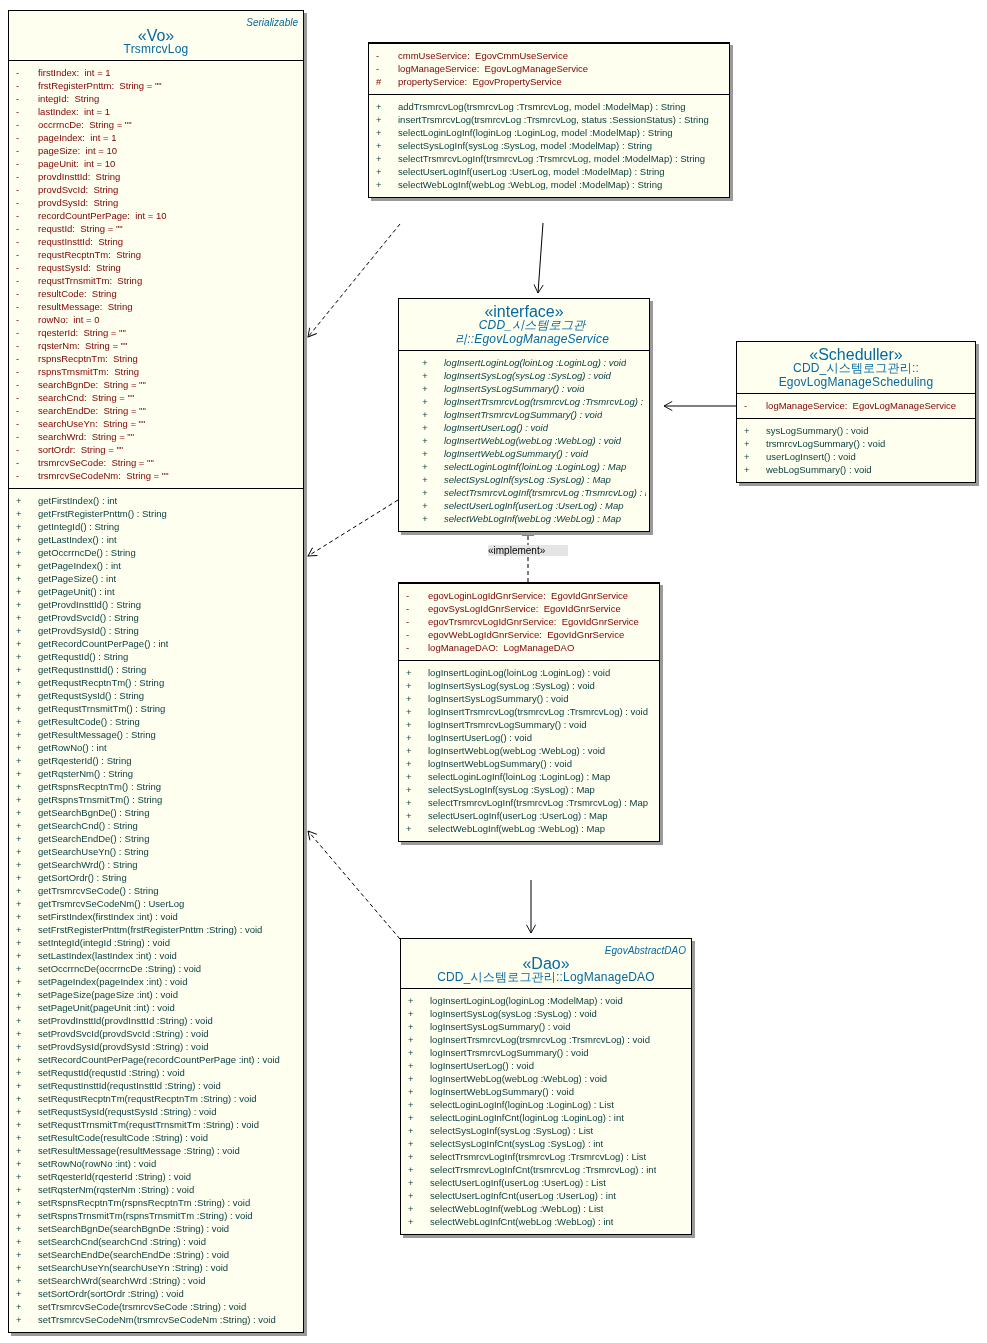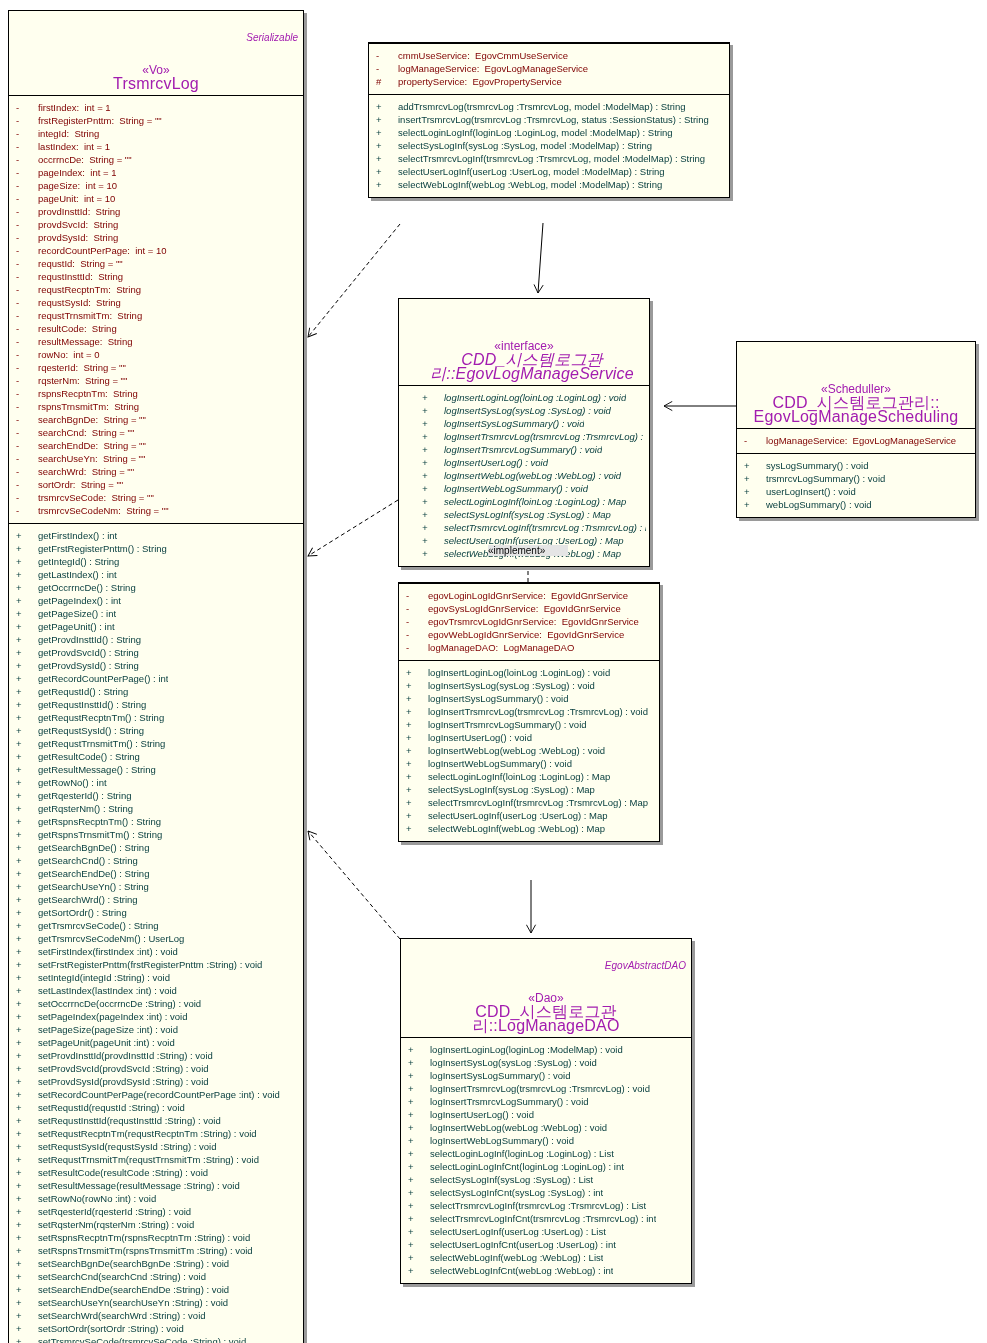--- a/index.html
+++ b/index.html
@@ -1,23 +1,23 @@
 <!DOCTYPE html>
 <html style="--fill: #FFFFEF; --shadow: #9A9A9A; --fieldc: #7F0000; --methc: #0B4141;"><head>
 <meta charset="utf-8">
 <style>
   html,body{margin:0;padding:0;background:#fff;}
   body{width:987px;height:1343px;position:relative;font-family:"Liberation Sans","DejaVu Sans",sans-serif;}
   #canvas{position:absolute;left:0;top:0;width:987px;height:1343px;}
   .wires{position:absolute;left:0;top:0;z-index:0;pointer-events:none;}
   .cls{position:absolute;background:var(--fill,#FFFFEF);border:1px solid #000;box-shadow:3px 3px 0 var(--shadow,#9a9a9a);z-index:1;box-sizing:border-box;}
-  .head{padding:21px 5px 4px;text-align:center;color:#a21caf;}
+  .head{padding:6px 5px 4px;text-align:center;color:#0369a1;}
   .ann{font-style:italic;text-align:right;font-size:10px;line-height:12px;}
-  .ster{font-size:12px;line-height:13px;margin-top:20px;}
-  .cname{font-size:16px;line-height:14px;letter-spacing:0.2px;text-align:center;}
+  .ster{font-size:16px;line-height:13px;}
+  .cname{font-size:12px;line-height:14px;letter-spacing:0.2px;text-align:center;}
   .it{font-style:italic;margin-left:16px;}
   .comp{border-top:1px solid #000;padding:5px 0 6px;}
   .row{display:flex;line-height:13px;font-size:9.5px;padding:0 3px 0 7px;white-space:nowrap;}
   .vis{width:22px;flex:0 0 22px;}
   .txt{overflow:hidden;white-space:pre;}
   .fld{color:var(--fieldc,#7F0000);}
   .mth{color:var(--methc,#0B4141);}
   #implement-label{position:absolute;left:488px;top:545px;width:80px;text-align:left;background:#e5e5e5;font-size:10px;z-index:2;color:#000;}
 </style>
 </head>

